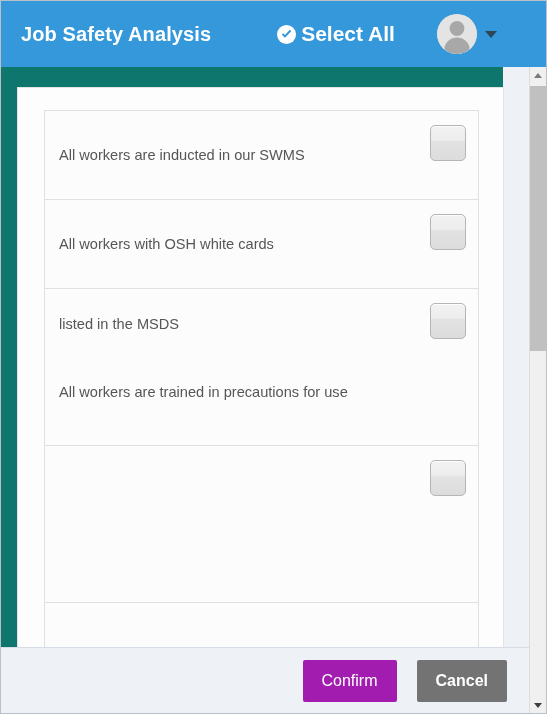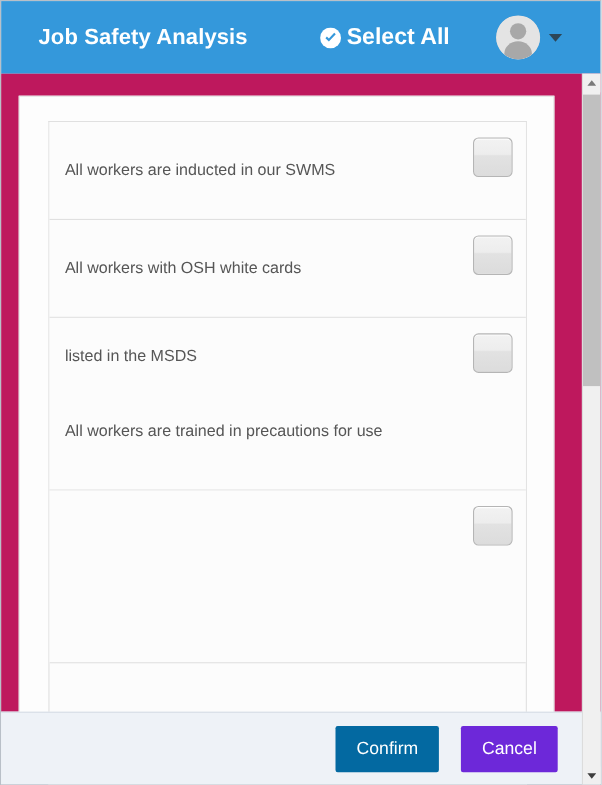--- a/index.html
+++ b/index.html
@@ -34,21 +34,21 @@
     height: 66px;
     background: #3498db;
     box-sizing: border-box;
     display: flex;
     align-items: center;
   }
   .header-title {
     color: #ffffff;
     font-size: 20px;
     font-weight: bold;
-    margin-left: 34px;
+    margin-left: 20px;
     letter-spacing: 0.1px;
     white-space: nowrap;
     text-align: right;
   }
   .select-all {
     display: flex;
     align-items: center;
     margin-left: 66px;
     cursor: pointer;
     white-space: nowrap;
@@ -90,23 +90,23 @@
     border-top: 7px solid #2b2b2b;
     margin-left: 8px;
     opacity: 0.75;
   }
 
   
   .body-area {
     position: absolute;
     top: 66px;
     left: 0;
-    width: 545px;
+    width: 502px;
     height: 580px;
-    background: #be185d;
+    background: #0f766e;
     box-sizing: border-box;
   }
 
   .outer-card {
     position: absolute;
     top: 20px;
     left: 16px;
     width: 487px;
     bottom: -40px;
     background: #fdfdfd;
@@ -187,22 +187,22 @@
     border: none;
     color: #ffffff;
     font-size: 16px;
     font-family: "Liberation Sans", sans-serif;
     cursor: pointer;
     height: 42px;
     border-radius: 2px;
     padding: 0 19px;
     line-height: 42px;
   }
-  .btn-confirm { background: #0369a1; }
-  .btn-cancel  { background: #6d28d9; margin-left: 20px; }
+  .btn-confirm { background: #a21caf; }
+  .btn-cancel  { background: #737373; margin-left: 20px; font-weight: bold; }
 
   
   .scrollbar {
     position: absolute;
     top: 66px;
     right: 0;
     width: 17px;
     height: 647px;
     background: #f0f0f0;
     border-left: 1px solid #dcdcdc;

